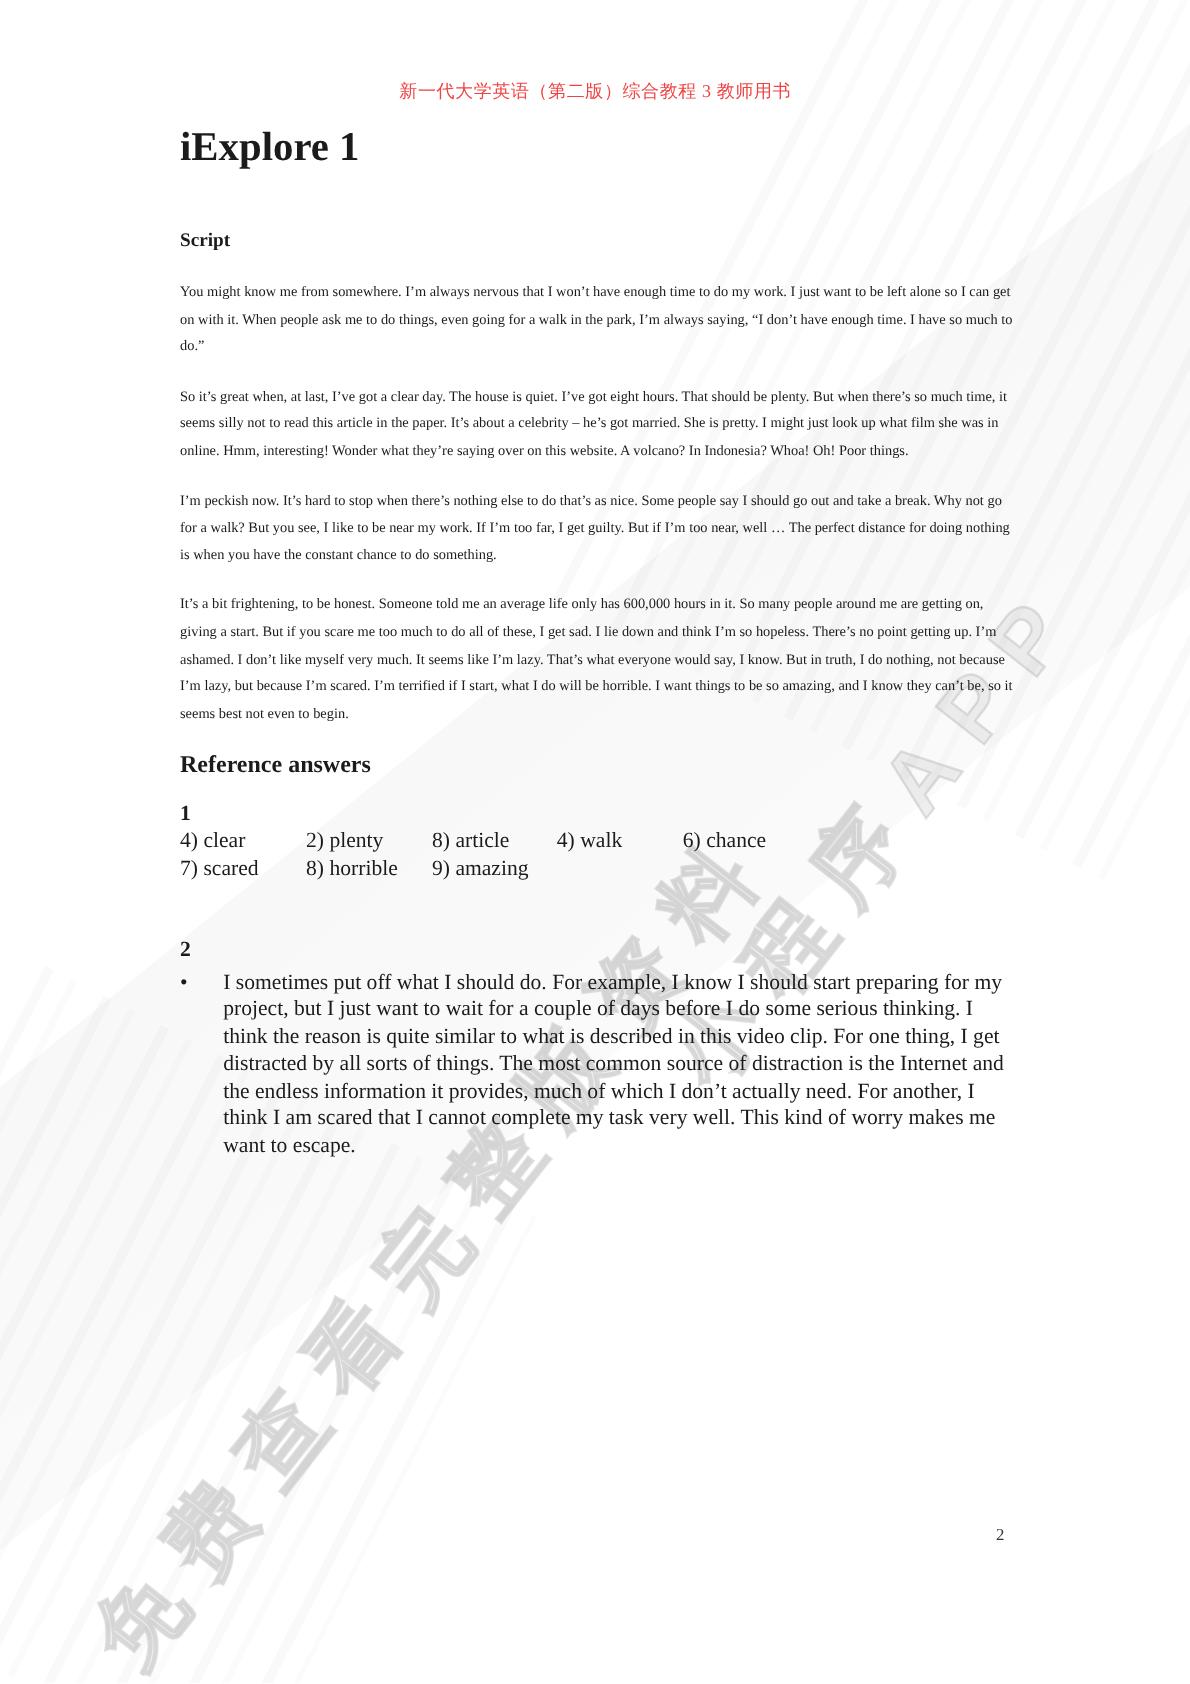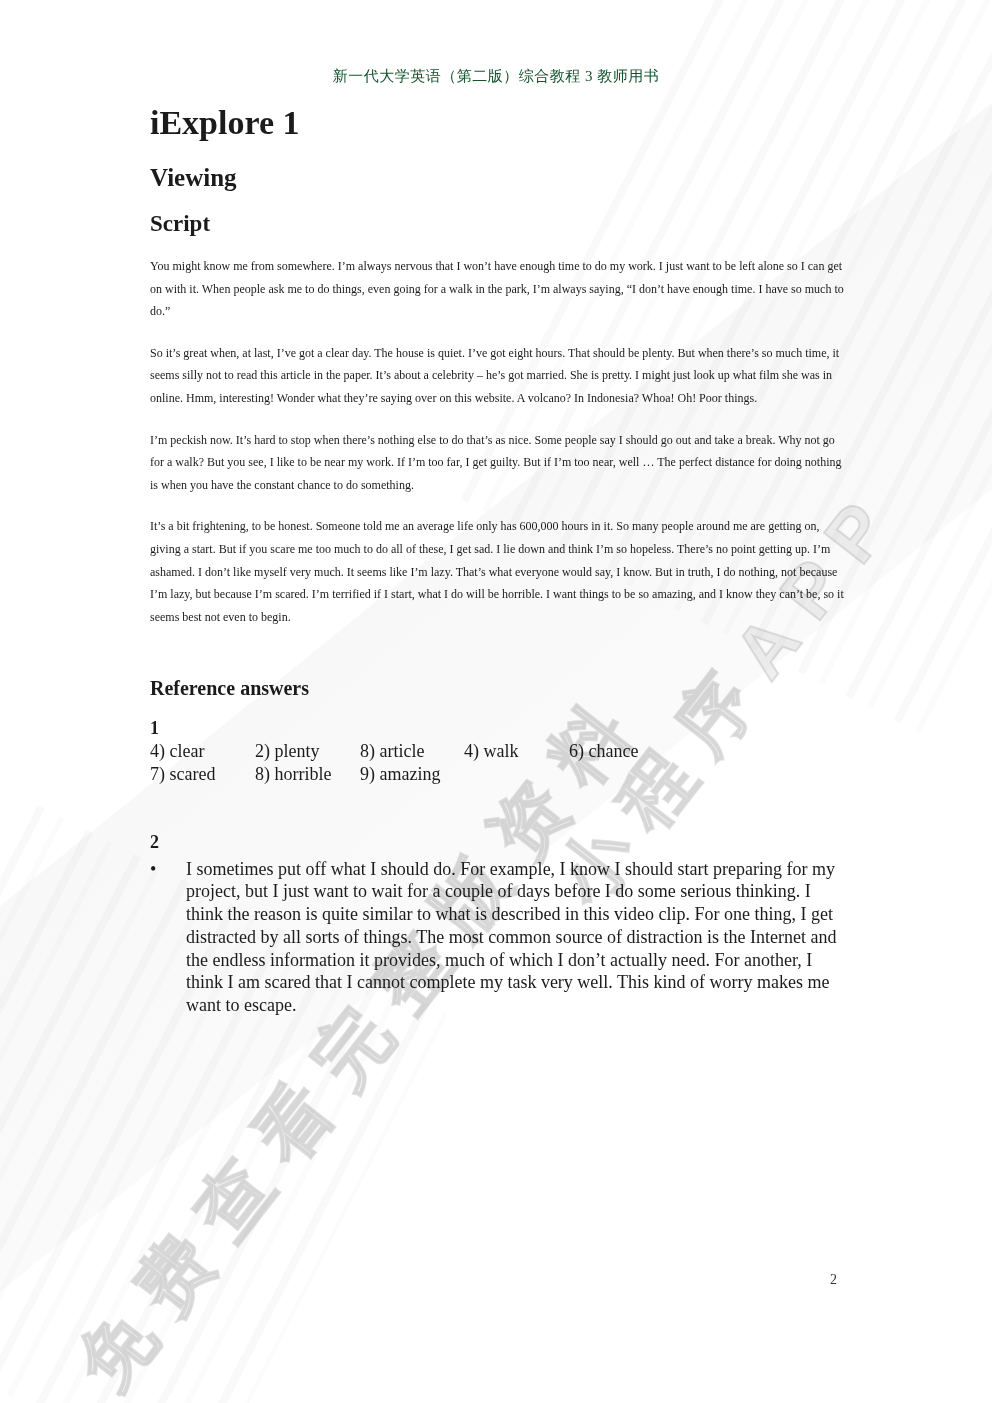--- a/index.html
+++ b/index.html
@@ -33,28 +33,28 @@
     transform-origin:0 0;
     color:rgba(175,175,175,0.20);
     -webkit-text-stroke:2px rgba(160,160,160,0.30);
     letter-spacing:22px;
   }
   .wm1{left:55px;top:1350px;font-size:74px;transform:rotate(-52deg);}
   .wm2{left:535px;top:865px;font-size:74px;transform:rotate(-52deg);}
   
   .running-header{
     position:absolute;z-index:2;top:67px;left:0;right:0;
-    text-align:center;font-size:15px;color:#14532d;letter-spacing:.5px;
+    text-align:center;font-size:15px;color:#ef4444;letter-spacing:.5px;
   }
   .content{position:absolute;z-index:2;left:150px;top:0;width:696px;}
   .main-title{margin:104px 0 0;font-size:34px;line-height:38px;font-weight:bold;}
   .section-title{margin:21px 0 0;font-size:25px;line-height:29px;font-weight:bold;}
-  .sub-title{margin:20px 0 0;font-size:23px;line-height:24px;font-weight:bold;}
+  .sub-title{margin:47px 0 0;font-size:16px;line-height:24px;font-weight:bold;}
   p.body{margin:19px 0 0;font-size:12px;line-height:22.6px;}
-  .ref-title{margin:48px 0 0;font-size:20px;line-height:25px;font-weight:bold;font-family:Liberation Serif, serif;}
+  .ref-title{margin:20px 0 0;font-size:20px;line-height:25px;font-weight:bold;font-family:Liberation Serif, serif;}
   .ex-label{margin:17px 0 0;font-size:18px;line-height:21px;font-weight:bold;}
   .answers-grid{
     display:grid;margin:1px 0 0;
     grid-template-columns:105px 105px 104px 105px auto;
     font-size:18px;line-height:22.6px;
   }
   .ex2-label{margin:46px 0 0;}
   .bullet-row{display:flex;margin:5px 0 0;}
   .bullet{width:36px;font-size:18px;line-height:22.8px;}
   .bullet-text{width:660px;font-size:18px;line-height:22.8px;}
@@ -72,21 +72,20 @@
   <div class="decor band"></div>
   <div class="decor streaks streaks-bl"></div>
   <div class="wm wm1">免费查看完整版资料</div>
   <div class="wm wm2">小程序APP</div>
 
   <div class="running-header">新一代大学英语（第二版）综合教程 3 教师用书</div>
 
   <div class="content">
 
     <h1 class="main-title">iExplore 1</h1>
-    <h2 class="section-title">Viewing</h2>
     <h3 class="sub-title">Script</h3>
 
     <p class="body">You might know me from somewhere. I’m always nervous that I won’t have enough time to do my work. I just want to be left alone so I can get on with it. When people ask me to do things, even going for a walk in the park, I’m always saying, “I don’t have enough time. I have so much to do.”</p>
     <p class="body">So it’s great when, at last, I’ve got a clear day. The house is quiet. I’ve got eight hours. That should be plenty. But when there’s so much time, it seems silly not to read this article in the paper. It’s about a celebrity – he’s got married. She is pretty. I might just look up what film she was in online. Hmm, interesting! Wonder what they’re saying over on this website. A volcano? In Indonesia? Whoa! Oh! Poor things.</p>
     <p class="body">I’m peckish now. It’s hard to stop when there’s nothing else to do that’s as nice. Some people say I should go out and take a break. Why not go for a walk? But you see, I like to be near my work. If I’m too far, I get guilty. But if I’m too near, well … The perfect distance for doing nothing is when you have the constant chance to do something.</p>
     <p class="body">It’s a bit frightening, to be honest. Someone told me an average life only has 600,000 hours in it. So many people around me are getting on, giving a start. But if you scare me too much to do all of these, I get sad. I lie down and think I’m so hopeless. There’s no point getting up. I’m ashamed. I don’t like myself very much. It seems like I’m lazy. That’s what everyone would say, I know. But in truth, I do nothing, not because I’m lazy, but because I’m scared. I’m terrified if I start, what I do will be horrible. I want things to be so amazing, and I know they can’t be, so it seems best not even to begin.</p>
 
     <h3 class="ref-title">Reference answers</h3>
 
     <div class="ex-label">1</div>

